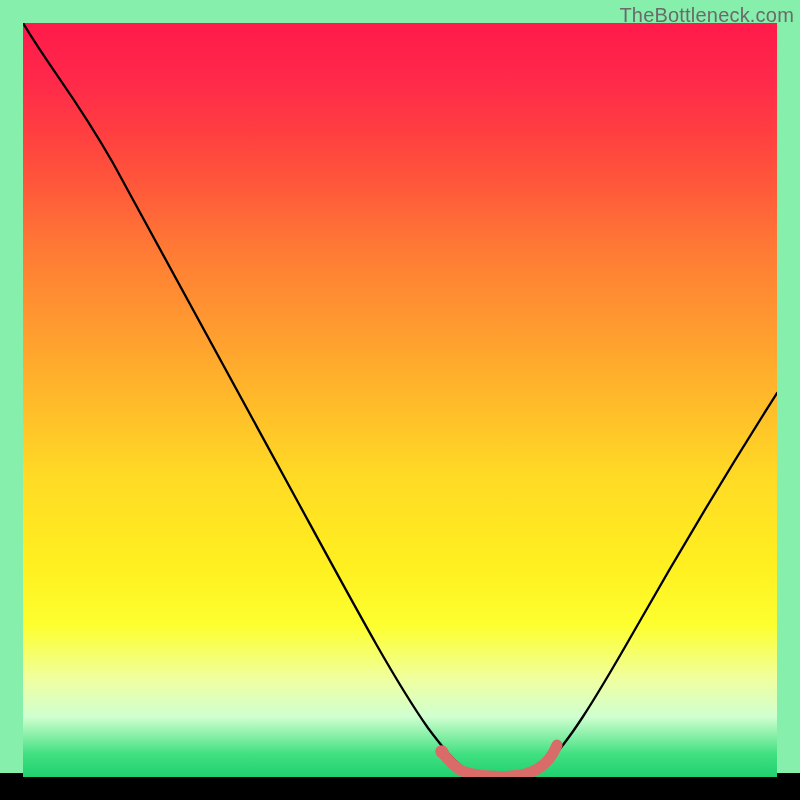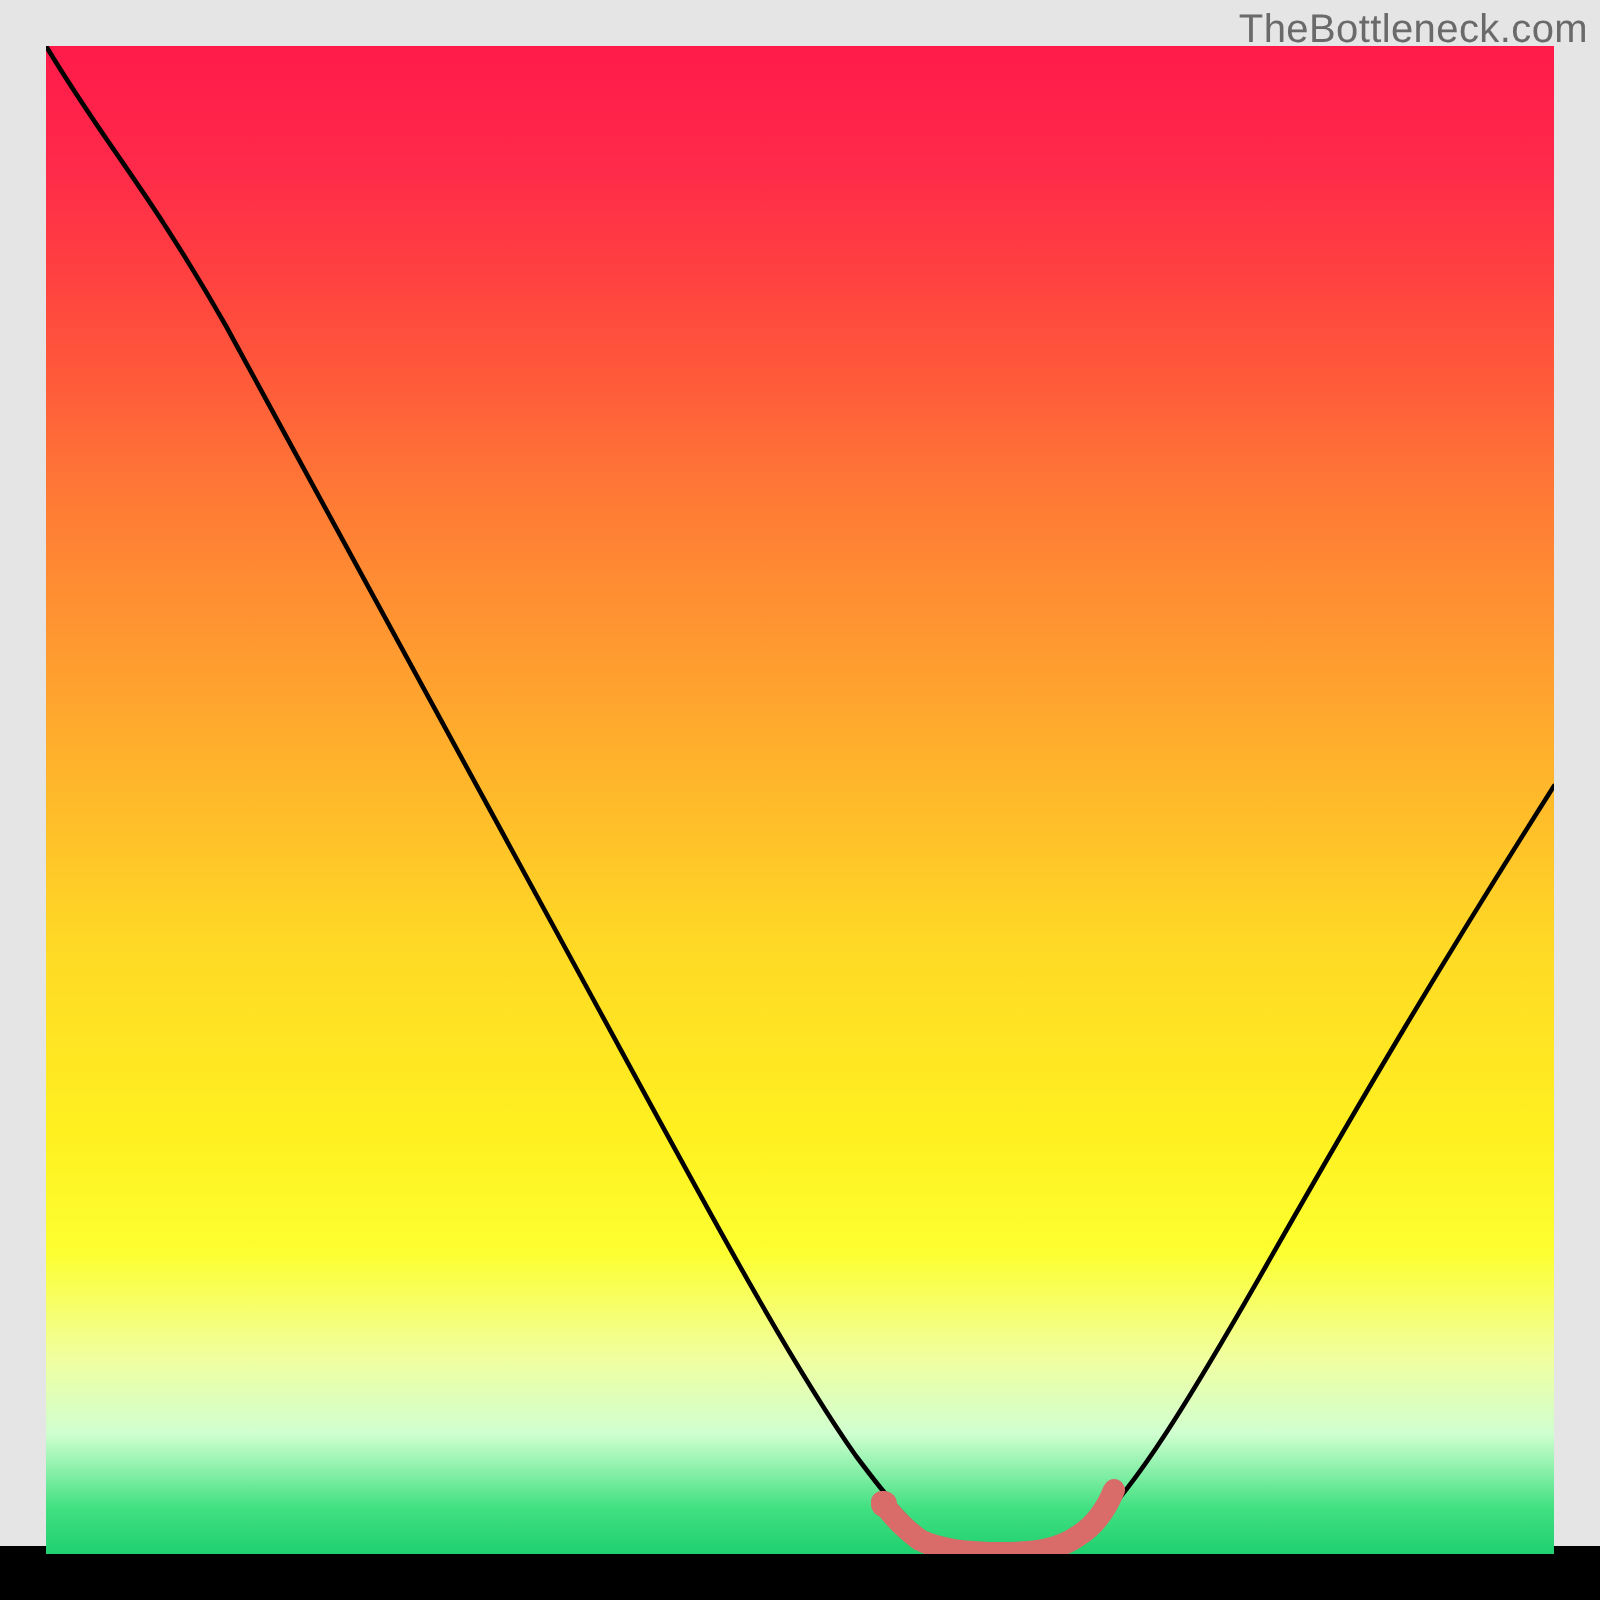--- a/index.html
+++ b/index.html
@@ -1,21 +1,21 @@
 <!DOCTYPE html>
 <html><head>
 <meta charset="utf-8">
 <style>
   * { margin: 0; padding: 0; box-sizing: border-box; }
   html, body { width: 800px; height: 800px; background: #000; font-family: Arial, sans-serif; overflow: hidden; }
   .canvas {
     position: relative;
     width: 800px;
     height: 773px;
-    background: #e5e5e5;
+    background: #86efac;
   }
   .plot-area {
     position: absolute;
     left: 23px;
     top: 23px;
     width: 754px;
     height: 754px;
     background: linear-gradient(to bottom,
       #ff1a4a 0%,
       #ff2a4a 8%,

